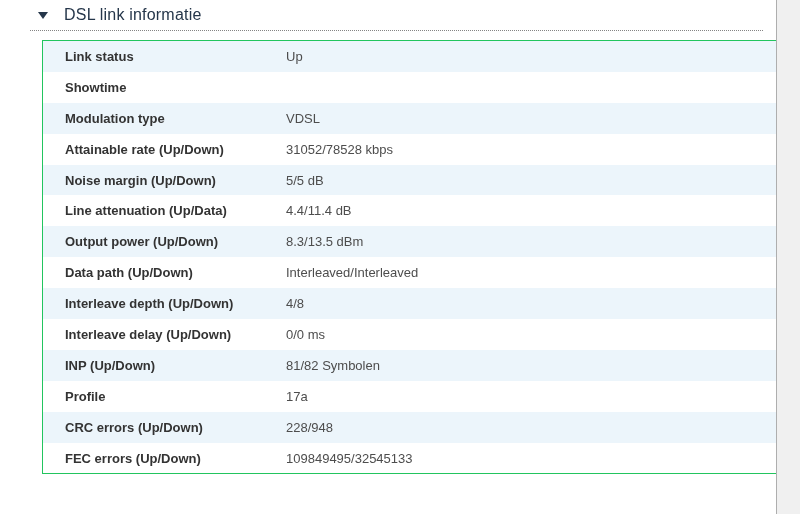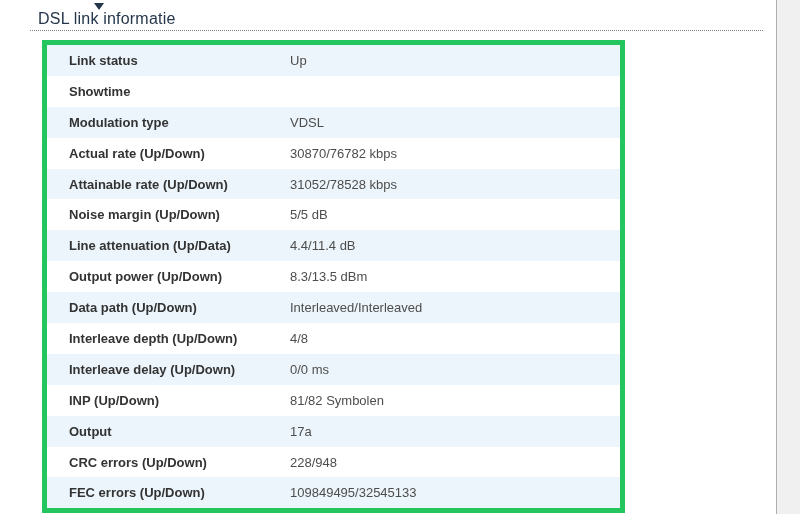--- a/index.html
+++ b/index.html
@@ -18,21 +18,20 @@
     background: #f0f0f0;
     border-left: 1px solid #aeaeae;
   }
 
   
   .section-header {
     position: absolute; top: 3px; left: 38px;
     display: flex; align-items: center;
     height: 24px;
     cursor: pointer;
-    flex-direction: column;
   }
   .collapse-icon {
     width: 0; height: 0;
     border-left: 5.5px solid transparent;
     border-right: 5.5px solid transparent;
     border-top: 7px solid #25364a;
     margin-right: 16px;
     display: inline-block;
   }
   .section-title {
@@ -45,22 +44,22 @@
     position: absolute;
     top: 30px; left: 30px;
     width: 733px; height: 0;
     border-top: 1px dotted #848484;
   }
 
   
   .dsl-table {
     position: absolute;
     top: 40px; left: 42px;
-    width: 583px;
-    border: 5px solid #22c55e;
+    width: 735px;
+    border: 1px solid #22c55e;
     background: #c2410c;
   }
   .table-row {
     display: flex;
     align-items: center;
     height: 30.9px;
     padding-left: 22px;
     font-size: 13px;
   }
   .table-row:nth-child(odd) { background: #ecf5fb; }
@@ -93,24 +92,20 @@
         <span class="row-value">Up</span>
       </div>
       <div class="table-row">
         <span class="row-label">Showtime</span>
       </div>
       <div class="table-row">
         <span class="row-label">Modulation type</span>
         <span class="row-value">VDSL</span>
       </div>
       <div class="table-row">
-        <span class="row-label">Actual rate (Up/Down)</span>
-        <span class="row-value">30870/76782 kbps</span>
-      </div>
-      <div class="table-row">
         <span class="row-label">Attainable rate (Up/Down)</span>
         <span class="row-value">31052/78528 kbps</span>
       </div>
       <div class="table-row">
         <span class="row-label">Noise margin (Up/Down)</span>
         <span class="row-value">5/5 dB</span>
       </div>
       <div class="table-row">
         <span class="row-label">Line attenuation (Up/Data)</span>
         <span class="row-value">4.4/11.4 dB</span>
@@ -129,21 +124,21 @@
       </div>
       <div class="table-row">
         <span class="row-label">Interleave delay (Up/Down)</span>
         <span class="row-value">0/0 ms</span>
       </div>
       <div class="table-row">
         <span class="row-label">INP (Up/Down)</span>
         <span class="row-value">81/82 Symbolen</span>
       </div>
       <div class="table-row">
-        <span class="row-label">Output</span>
+        <span class="row-label">Profile</span>
         <span class="row-value">17a</span>
       </div>
       <div class="table-row">
         <span class="row-label">CRC errors (Up/Down)</span>
         <span class="row-value">228/948</span>
       </div>
       <div class="table-row">
         <span class="row-label">FEC errors (Up/Down)</span>
         <span class="row-value">109849495/32545133</span>
       </div>

